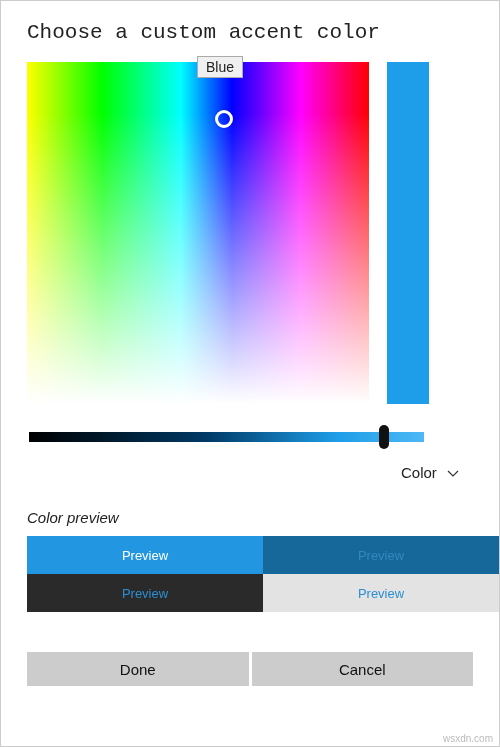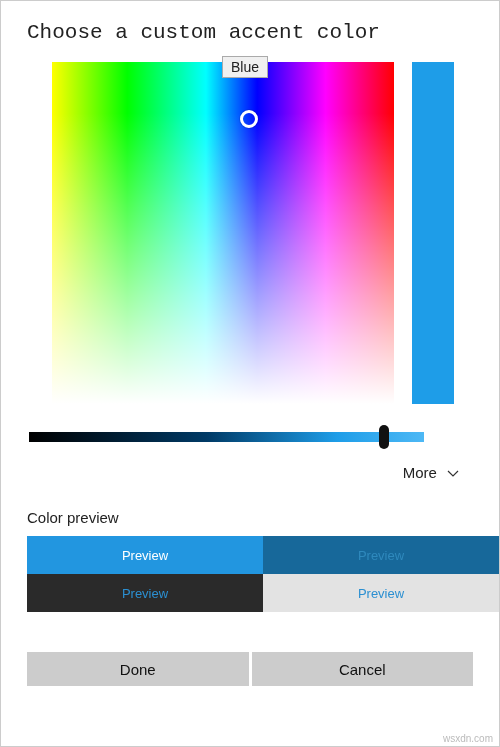--- a/index.html
+++ b/index.html
@@ -1,19 +1,19 @@
 <!DOCTYPE html>
 <html><head>
   <meta charset="utf-8">
   <style>
     * { box-sizing: border-box; margin: 0; padding: 0; font-family: "Segoe UI", Arial, sans-serif; }
     body { width: 500px; height: 747px; background: #fff; border: 1px solid #ccc; padding: 20px 26px; position: relative; }
     .title { font-size: 21px; font-weight: 400; color: #222; margin-bottom: 18px; font-family: Liberation Mono, monospace; }
     .picker-row { display: flex; gap: 18px; margin-bottom: 28px; }
-    .spectrum-wrap { position: relative; width: 342px; height: 342px; margin-left: 25px; }
+    .spectrum-wrap { position: relative; width: 342px; height: 342px; }
     .spectrum {
       width: 100%; height: 100%;
       background:
         linear-gradient(to bottom, rgba(255,255,255,0) 0%, rgba(255,255,255,0) 15%, rgba(255,255,255,1) 100%),
         linear-gradient(to right, #ffff00 0%, #00ff00 22%, #00ffff 45%, #0000ff 60%, #ff00ff 80%, #ff0000 100%);
     }
     .tooltip {
       position: absolute; top: -6px; left: 170px;
       background: #f0f0f0; border: 1px solid #aaa; padding: 2px 8px;
       font-size: 14px; color: #222; z-index: 5;
@@ -26,21 +26,21 @@
     .preview-strip { width: 42px; height: 342px; }
     .value-slider { position: relative; width: 395px; height: 10px; margin: 0 2px 22px 2px;
       background: linear-gradient(to right, #000 0%, #003a66 45%, #1e9de8 78%, #4db8f5 100%);
     }
     .slider-thumb {
       position: absolute; top: -7px; left: 350px; width: 10px; height: 24px;
       background: #111; border-radius: 5px;
     }
     .more-row { text-align: right; padding-right: 14px; margin-bottom: 28px; font-size: 15px; color: #222; cursor: pointer; }
     .more-row .chev { display: inline-block; margin-left: 6px; }
-    .section-label { font-size: 15px; color: #222; margin-bottom: 10px; }
+    .section-label { font-size: 15px; color: #222; margin-bottom: 10px; font-style: italic; }
     .preview-grid { display: grid; grid-template-columns: 1fr 1fr; width: 472px; height: 76px; margin-bottom: 40px; }
     .pv { display: flex; align-items: center; justify-content: center; font-size: 13px; }
     .pv1 { background: #2296e0; color: #fff; }
     .pv2 { background: #17689a; color: #2f89bd; }
     .pv3 { background: #2a2a2a; color: #2b8fd1; }
     .pv4 { background: #e3e3e3; color: #2b8fd1; }
     .btn-row { display: flex; gap: 3px; }
     .btn { flex: 1; height: 34px; background: #ccc; border: none; font-size: 15px; color: #111; cursor: pointer; }
     .watermark { position: absolute; bottom: 2px; right: 6px; font-size: 10px; color: #bbb; margin-left: 48px; }
   </style>
@@ -56,21 +56,21 @@
     <div class="cursor-ring"></div>
   </div>
   <div class="preview-strip" style="background:#1e9de8"></div>
 </div>
 
 <div class="value-slider">
   <div class="slider-thumb"></div>
 </div>
 
 <div class="more-row">
-  <span>More</span>
+  <span>Color</span>
   <span class="chev">
     <svg width="12" height="8" viewBox="0 0 12 8">
         <path d="M1 1l5 5 5-5" stroke="#333" stroke-width="1.2" fill="none"></path>
       </svg>
   </span>
 </div>
 
 <div class="section-label">Color preview</div>
 
 <div class="preview-grid">

